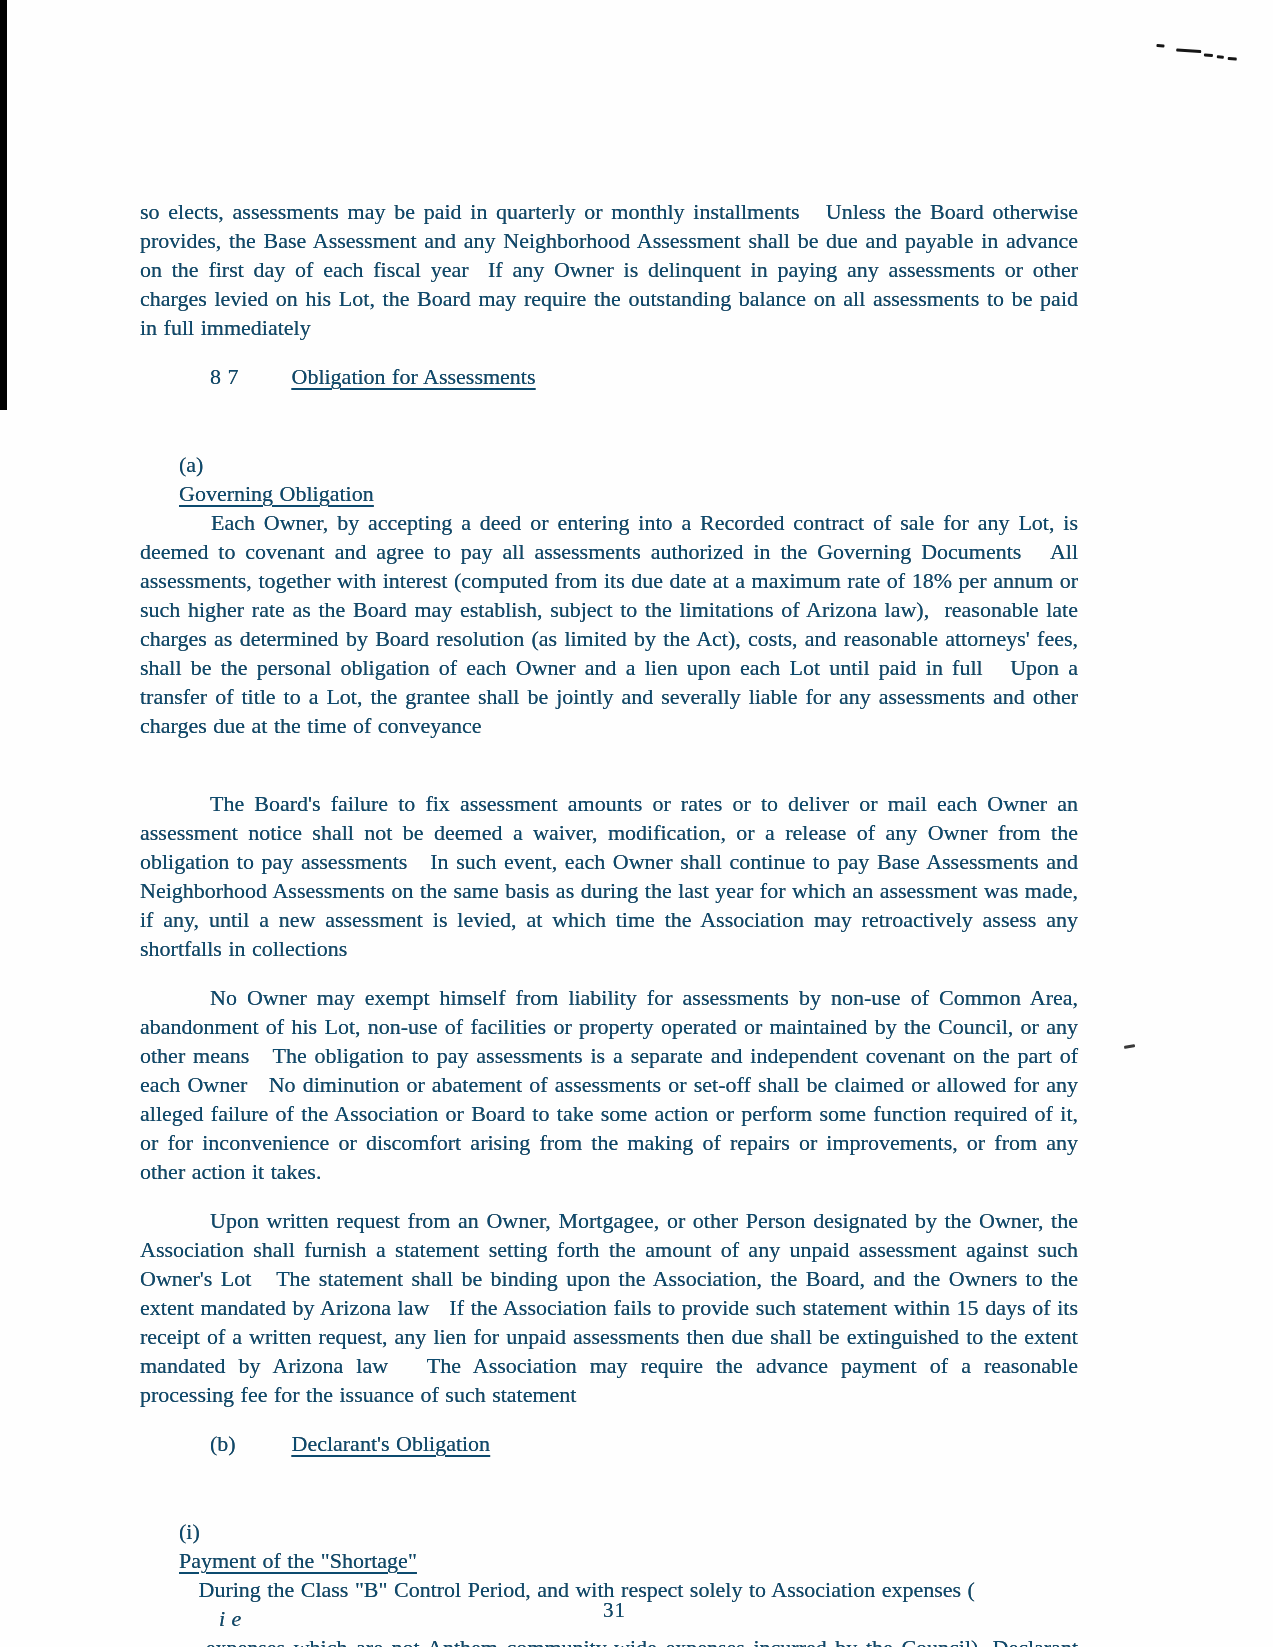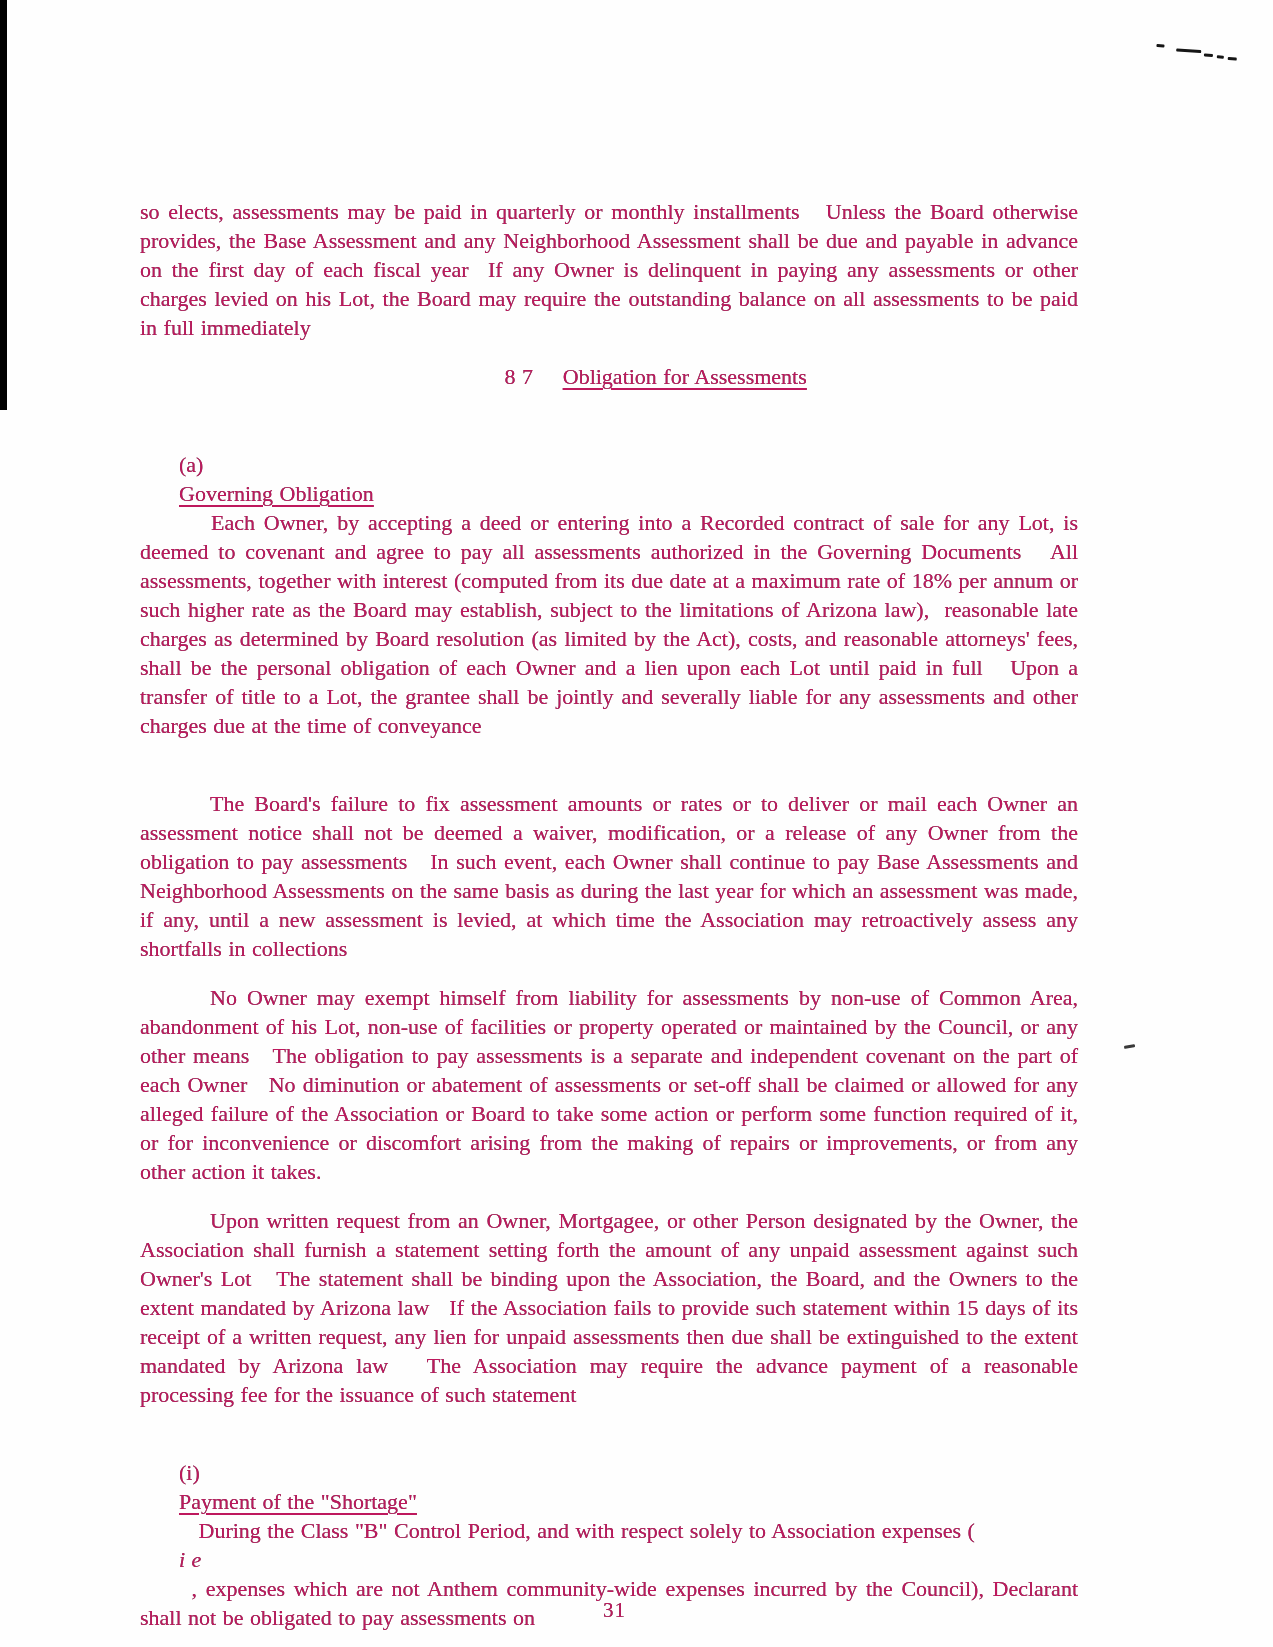--- a/index.html
+++ b/index.html
@@ -3,21 +3,21 @@
 <meta charset="utf-8">
 <style>
   html, body { margin: 0; padding: 0; background: #ffffff; }
   .page {
     position: relative;
     width: 1273px;
     height: 1647px;
     background: #fefefe;
     overflow: hidden;
     font-family: "Liberation Serif", serif;
-    color: #be185d;
+    color: #0c4a6e;
   }
   
   .page * { text-shadow: 0 0 0.6px rgba(0,0,0,0.65); }
 
   .scan-bar {
     position: absolute;
     left: 0; top: 0;
     width: 7px; height: 410px;
     background: #000;
   }
@@ -63,32 +63,32 @@
     white-space: pre-wrap;
     word-spacing: 1px;
   }
   .indent   { text-indent: 70px; }
   .indent-i { text-indent: 145px; }
 
   h3.sec-heading {
     margin-top: 10px;
     margin-bottom: 30px;
     padding-left: 70px;
-    text-align: center;
+    text-align: left;
     white-space: normal;
   }
   .sec-num { display: inline-block; min-width: 75px; }
   .sec-label { display: inline-block; min-width: 75px; text-indent: 0; }
   .sub-label { display: inline-block; min-width: 65px; text-indent: 0; }
   .u {
     text-decoration: underline;
     text-decoration-thickness: 2px;
     text-underline-offset: 4px;
   }
-  .it { font-style: italic; }
+  .it { font-style: italic; margin-left: 40px; }
 
   .footer-pagenum {
     position: absolute;
     left: 0; right: 0;
     top: 1598px;
     text-align: center;
     transform: translateX(-22px);
     font-size: 21px;
     letter-spacing: 1px;
   }
@@ -124,20 +124,24 @@
       <span class="u">Governing Obligation</span>
       <span>  Each Owner, by accepting a deed or entering into a Recorded contract of sale for any Lot, is deemed to covenant and agree to pay all assessments authorized in the Governing Documents   All assessments, together with interest (computed from its due date at a maximum rate of 18% per annum or such higher rate as the Board may establish, subject to the limitations of Arizona law),  reasonable late charges as determined by Board resolution (as limited by the Act), costs, and reasonable attorneys' fees, shall be the personal obligation of each Owner and a lien upon each Lot until paid in full   Upon a transfer of title to a Lot, the grantee shall be jointly and severally liable for any assessments and other charges due at the time of conveyance</span>
     </p>
 
     <p class="indent">The Board's failure to fix assessment amounts or rates or to deliver or mail each Owner an assessment notice shall not be deemed a waiver, modification, or a release of any Owner from the obligation to pay assessments   In such event, each Owner shall continue to pay Base Assessments and Neighborhood Assessments on the same basis as during the last year for which an assessment was made, if any, until a new assessment is levied, at which time the Association may retroactively assess any shortfalls in collections</p>
 
     <p class="indent">No Owner may exempt himself from liability for assessments by non-use of Common Area, abandonment of his Lot, non-use of facilities or property operated or maintained by the Council, or any other means   The obligation to pay assessments is a separate and independent covenant on the part of each Owner   No diminution or abatement of assessments or set-off shall be claimed or allowed for any alleged failure of the Association or Board to take some action or perform some function required of it, or for inconvenience or discomfort arising from the making of repairs or improvements, or from any other action it takes.</p>
 
     <p class="indent">Upon written request from an Owner, Mortgagee, or other Person designated by the Owner, the Association shall furnish a statement setting forth the amount of any unpaid assessment against such Owner's Lot   The statement shall be binding upon the Association, the Board, and the Owners to the extent mandated by Arizona law   If the Association fails to provide such statement within 15 days of its receipt of a written request, any lien for unpaid assessments then due shall be extinguished to the extent mandated by Arizona law   The Association may require the advance payment of a reasonable processing fee for the issuance of such statement</p>
 
+    <h3 class="sec-heading">
+      <span class="sec-num">(b)</span>
+      <span class="u">Declarant's Obligation</span>
+    </h3>
 
     <p class="indent-i">
       <span class="sub-label">(i)</span>
       <span class="u">Payment of the "Shortage"</span>
       <span>   During the Class "B" Control Period, and with respect solely to Association expenses (</span>
       <span class="it">i e </span>
       <span>, expenses which are not Anthem community-wide expenses incurred by the Council), Declarant shall not be obligated to pay assessments on</span>
     </p>
 
   </div>

